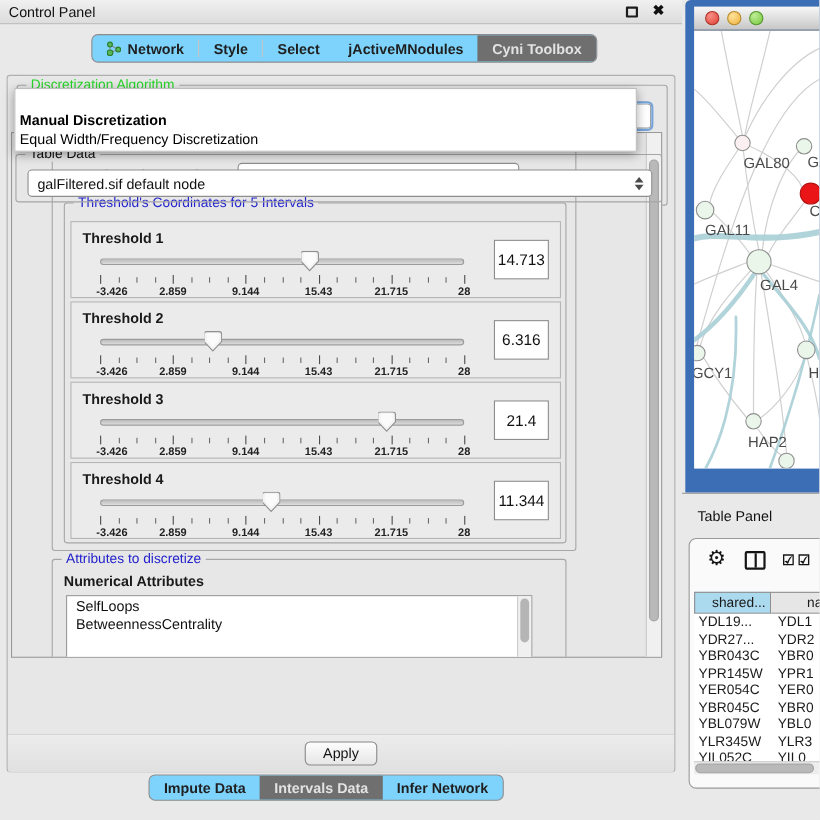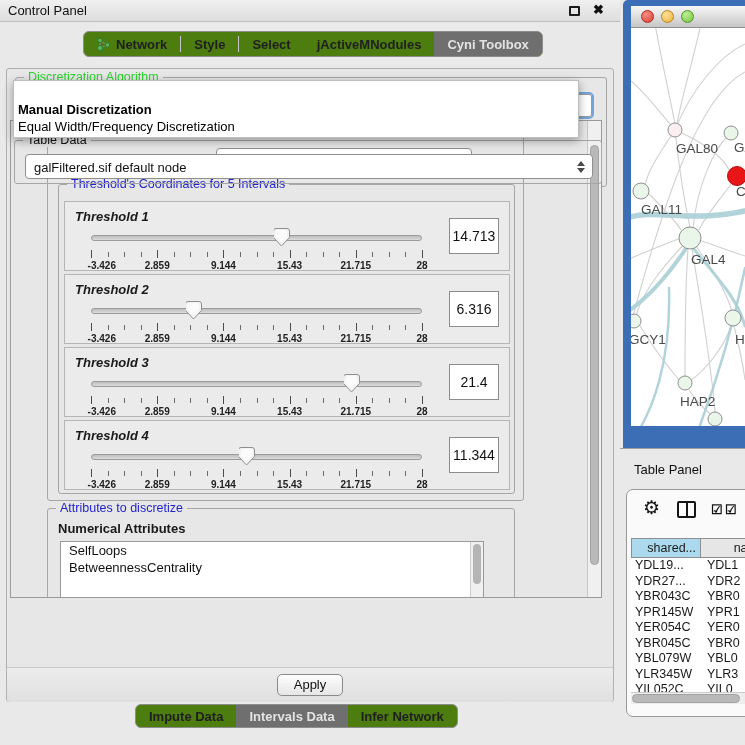--- a/index.html
+++ b/index.html
@@ -13,21 +13,21 @@
   }
   
   #control-panel { position:absolute; left:0; top:0; width:620px; height:745px; background:#e9e9e9; }
   .cp-titlebar { position:absolute; left:0; top:0; width:620px; height:22px;
     background:linear-gradient(#f0f0f0,#dddddd); border-bottom:1px solid #bdbdbd; }
   .cp-title { position:absolute; left:8px; top:3px; font-size:13px; color:#111; }
   .win-float { position:absolute; right:40px; top:6px; width:11px; height:10px; border:2px solid #1c1c1c; border-radius:1px; }
   .win-close { position:absolute; right:16px; top:2px; font-size:13px; font-weight:bold; color:#111; }
 
   .tabstrip { position:absolute; display:flex; align-items:stretch;
-    background:#4d7c0f; border:1px solid #8d8d8d; border-radius:6px; overflow:hidden; }
+    background:#7dd3fc; border:1px solid #8d8d8d; border-radius:6px; overflow:hidden; }
   #top-tabstrip { left:83px; top:31px; height:26px; }
   #bottom-tabstrip { left:135px; top:704px; height:24px; }
   .tab { display:flex; align-items:center; padding:0 13px; font-size:13px; font-weight:600; color:#1f1f1f; cursor:default; }
   .tab.sel { background:#6f6f6f; color:#e3e3e3; }
   .tab-sep { width:1px; background:#c4c4c4; margin:4px 0; }
   .net-ico { margin-right:6px; }
 
   .cp-main { position:absolute; left:6px; top:68px; width:608px; height:634px;
     background:#e7e7e7; border:1px solid #b0b0b0; border-radius:3px; }
 
@@ -64,21 +64,21 @@
   .vscroll .thumb { position:absolute; left:2px; width:9px; background:#b9b9b9; border:1px solid #a2a2a2; border-radius:5px; }
   #pane-scroll-thumb { top:24px; height:420px; }
 
   #interval-group { left:36px; top:8px; width:477px; height:372px; }
   .noi-label { position:absolute; left:18px; top:22px; font-size:13px; font-weight:bold; }
   #noi-combo { left:168px; top:18px; width:256px; height:25px; }
 
   #thr-group { left:10px; top:54px; width:457px; height:310px; }
 
   .thr { position:absolute; left:5px; width:446px; height:70px; background:#ebebeb; border:1px solid #b5b5b5; }
-  .thr-label { position:absolute; left:10px; top:7px; font-size:13px; font-weight:bold;font-style:italic; }
+  .thr-label { position:absolute; left:10px; top:7px; font-size:13px; font-weight:bold; }
   .slider { position:absolute; left:26px; top:26px; width:331px; height:42px; }
   .track { position:absolute; left:0; top:7px; width:331px; height:6px; border-radius:3px;
     background:linear-gradient(#bdbdbd,#dcdcdc); border:1px solid #9b9b9b; }
   .thumb { position:absolute; top:0; width:16px; height:19px; }
   .ticks { position:absolute; left:0; top:22px; width:331px; height:8px; }
   .tick { position:absolute; top:0; width:1px; height:8px; background:#4c4c4c; }
   .tick.minor { top:2px; height:5px; background:#6a6a6a; }
   .ticklabels { position:absolute; left:0; top:32px; width:331px; height:12px; }
   .ticklabel { position:absolute; font-size:10px; font-weight:bold; color:#222; transform:translateX(-50%); white-space:nowrap; }
   .thr-value { position:absolute; left:384px; top:16px; width:50px; height:36px;

